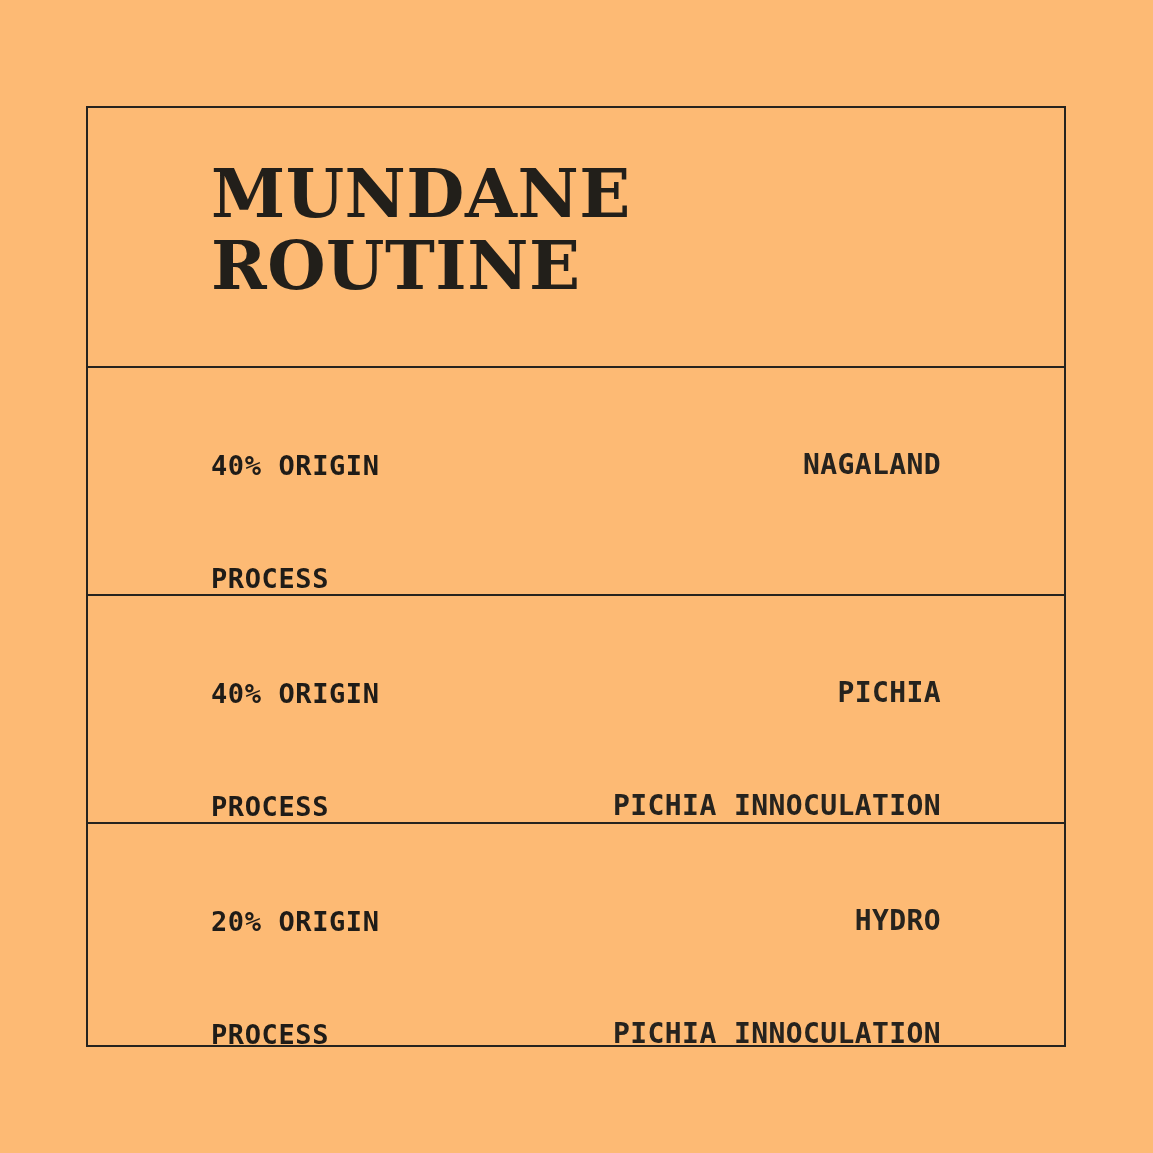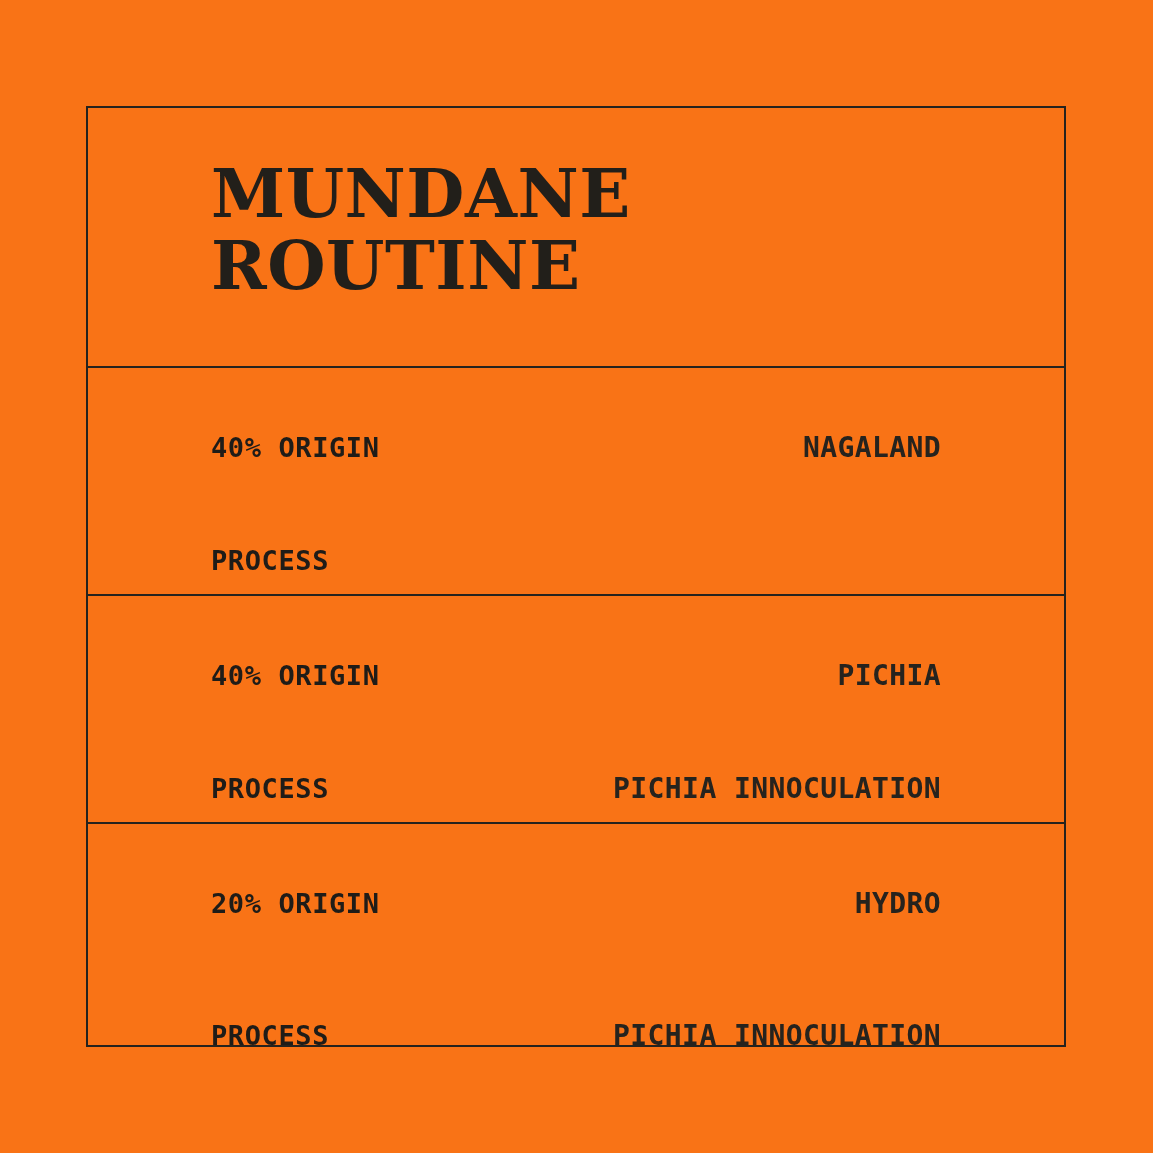--- a/index.html
+++ b/index.html
@@ -12,21 +12,21 @@
     background: #F7F6E9;
     font-family: "DejaVu Sans Mono", monospace;
     -webkit-font-smoothing: antialiased;
     overflow: hidden;
   }
 
   .page {
     position: relative;
     width: 1153px;
     height: 1153px;
-    background: #f97316;
+    background: #fdba74;
   }
 
   
   .card {
     position: absolute;
     left: 86px;
     top: 106px;
     width: 980px;
     height: 941px;
     box-sizing: border-box;
@@ -61,26 +61,25 @@
     box-sizing: border-box;
     flex: 1 1 0;
     border-bottom: 2px solid #26231E;
     padding: 0 123px;
     display: flex;
     flex-direction: column;
     justify-content: center;
   }
   .spec-row:last-child {
     border-bottom: none;
-    gap: 19px;
   }
 
   .spec-line {
     display: flex;
-    align-items: center;
+    align-items: flex-end;
     justify-content: space-between;
     height: 67px;
     margin-top: 46px;
   }
 
   .spec-label {
     font-family: "DejaVu Sans Mono", "Liberation Mono", monospace;
     font-weight: 700;
     font-size: 27px;
     letter-spacing: 0.6px;

